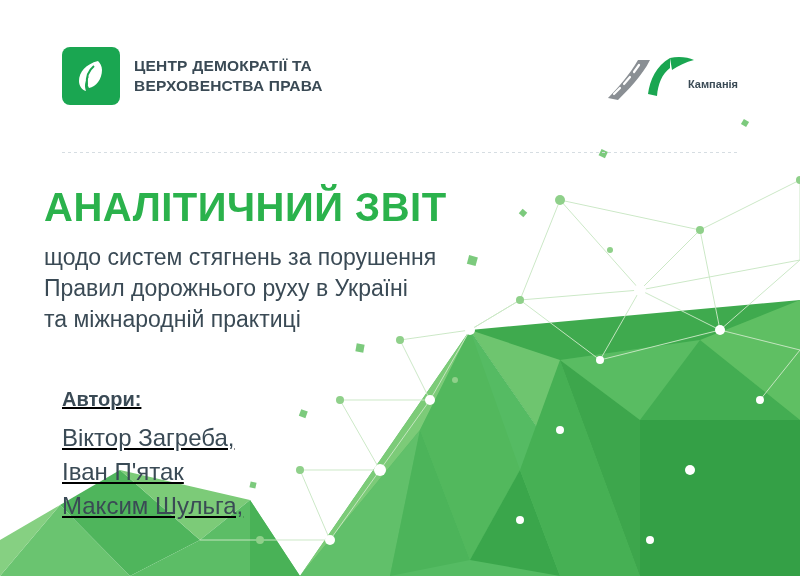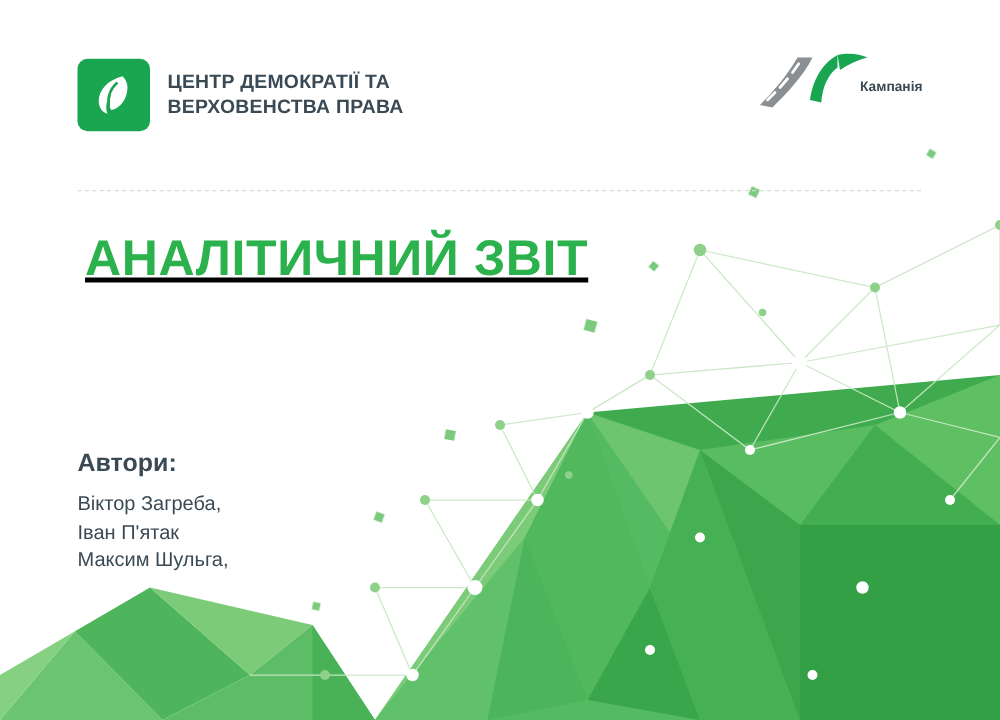--- a/index.html
+++ b/index.html
@@ -64,21 +64,21 @@
     line-height: 1.28;
     color: #3a4a55;
     letter-spacing: 0.2px;
     text-transform: uppercase;
     white-space: pre-line;
   }
 
   .logo-campaign {
     position: absolute;
     right: 62px;
-    top: 40px;
+    top: 54px;
     width: 168px;
     text-align: center;
   }
   .campaign-mark {
     position: relative;
     height: 48px;
   }
   .campaign-mark svg {
     position: absolute;
     right: 42px;
@@ -106,24 +106,23 @@
     left: 62px;
     top: 152px;
     width: 676px;
     height: 1px;
     background: repeating-linear-gradient(to right, #d6dde2 0 3px, transparent 3px 6px);
   }
 
   
   .title-block {
     position: absolute;
-    left: 68px;
+    left: 44px;
     top: 186px;
     width: 560px;
-    text-decoration: underline;
   }
   .report-title {
     font-size: 40px;
     font-weight: bold;
     color: #2bb24c;
     letter-spacing: 0.5px;
     line-height: 1.05;
     margin: 0 0 14px 0;
   }
   .report-subtitle {
@@ -131,31 +130,32 @@
     color: #3a4a55;
     line-height: 1.35;
     margin: 0;
     white-space: pre-line;
   }
 
   
   .authors {
     position: absolute;
     left: 62px;
-    top: 360px;
+    top: 388px;
     width: 320px;
+    text-decoration: underline;
   }
   .authors-label {
     font-size: 20px;
     font-weight: bold;
     color: #3a4a55;
     margin-bottom: 10px;
   }
   .authors-list {
-    font-size: 16px;
+    font-size: 24px;
     color: #3a4a55;
     line-height: 1.42;
   }
   .author-name { display: block; }
 </style>
 </head>
 <body>
 
 <div class="page">
 
@@ -272,20 +272,23 @@
         </svg>
       </div>
       <div class="campaign-kampaniya">Кампанія</div>
     </div>
   </div>
 
   <div class="divider"></div>
 
   <div class="title-block">
     <h1 class="report-title">АНАЛІТИЧНИЙ ЗВІТ</h1>
+    <p class="report-subtitle">щодо систем стягнень за порушення
+Правил дорожнього руху в Україні
+та міжнародній практиці</p>
   </div>
 
   <div class="authors">
     <div class="authors-label">Автори:</div>
     <div class="authors-list">
       <span class="author-name">Віктор Загреба,</span>
       <span class="author-name">Іван П'ятак</span>
       <span class="author-name">Максим Шульга,</span>
     </div>
   </div>

